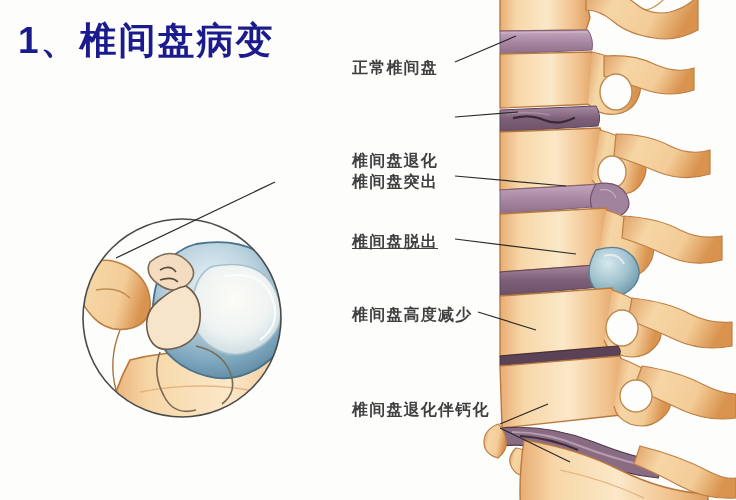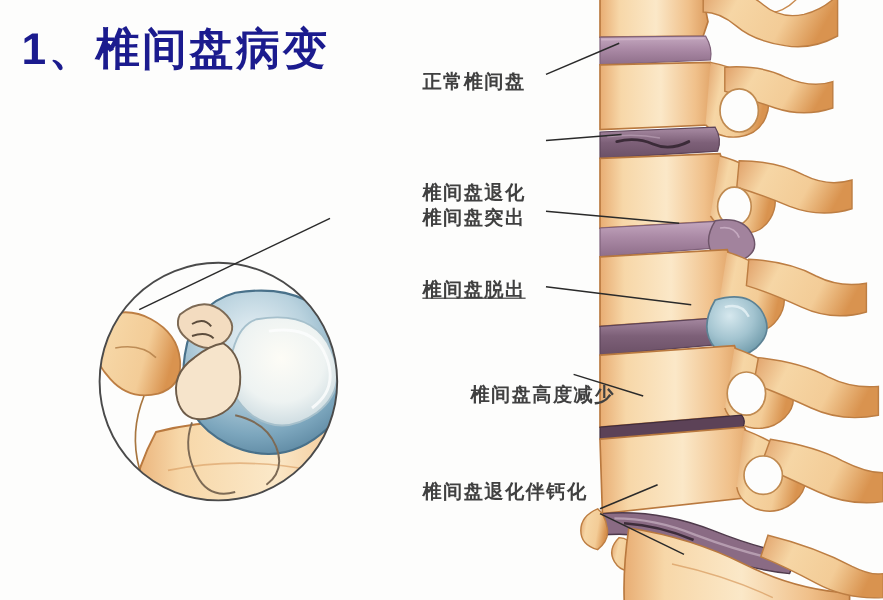--- a/index.html
+++ b/index.html
@@ -207,16 +207,16 @@
       </g>
   </svg>
 
   <div class="slide-title">1、椎间盘病变</div>
 
   <div id="labels">
       <div class="lbl" style="left: 352px; top: 58px;">正常椎间盘</div>
       <div class="lbl" style="left: 352px; top: 110px; margin-top: 41px;">椎间盘退化</div>
       <div class="lbl" style="left: 352px; top: 172px;">椎间盘突出</div>
       <div class="lbl" style="left: 352px; top: 232px; text-decoration: underline;">椎间盘脱出</div>
-      <div class="lbl" style="left: 352px; top: 319px; margin-left: 40px;">椎间盘高度减少</div>
+      <div class="lbl" style="left: 352px; top: 305px;">椎间盘高度减少</div>
       <div class="lbl" style="left: 352px; top: 400px;">椎间盘退化伴钙化</div>
     </div>
 </div>
 
 </body></html>

